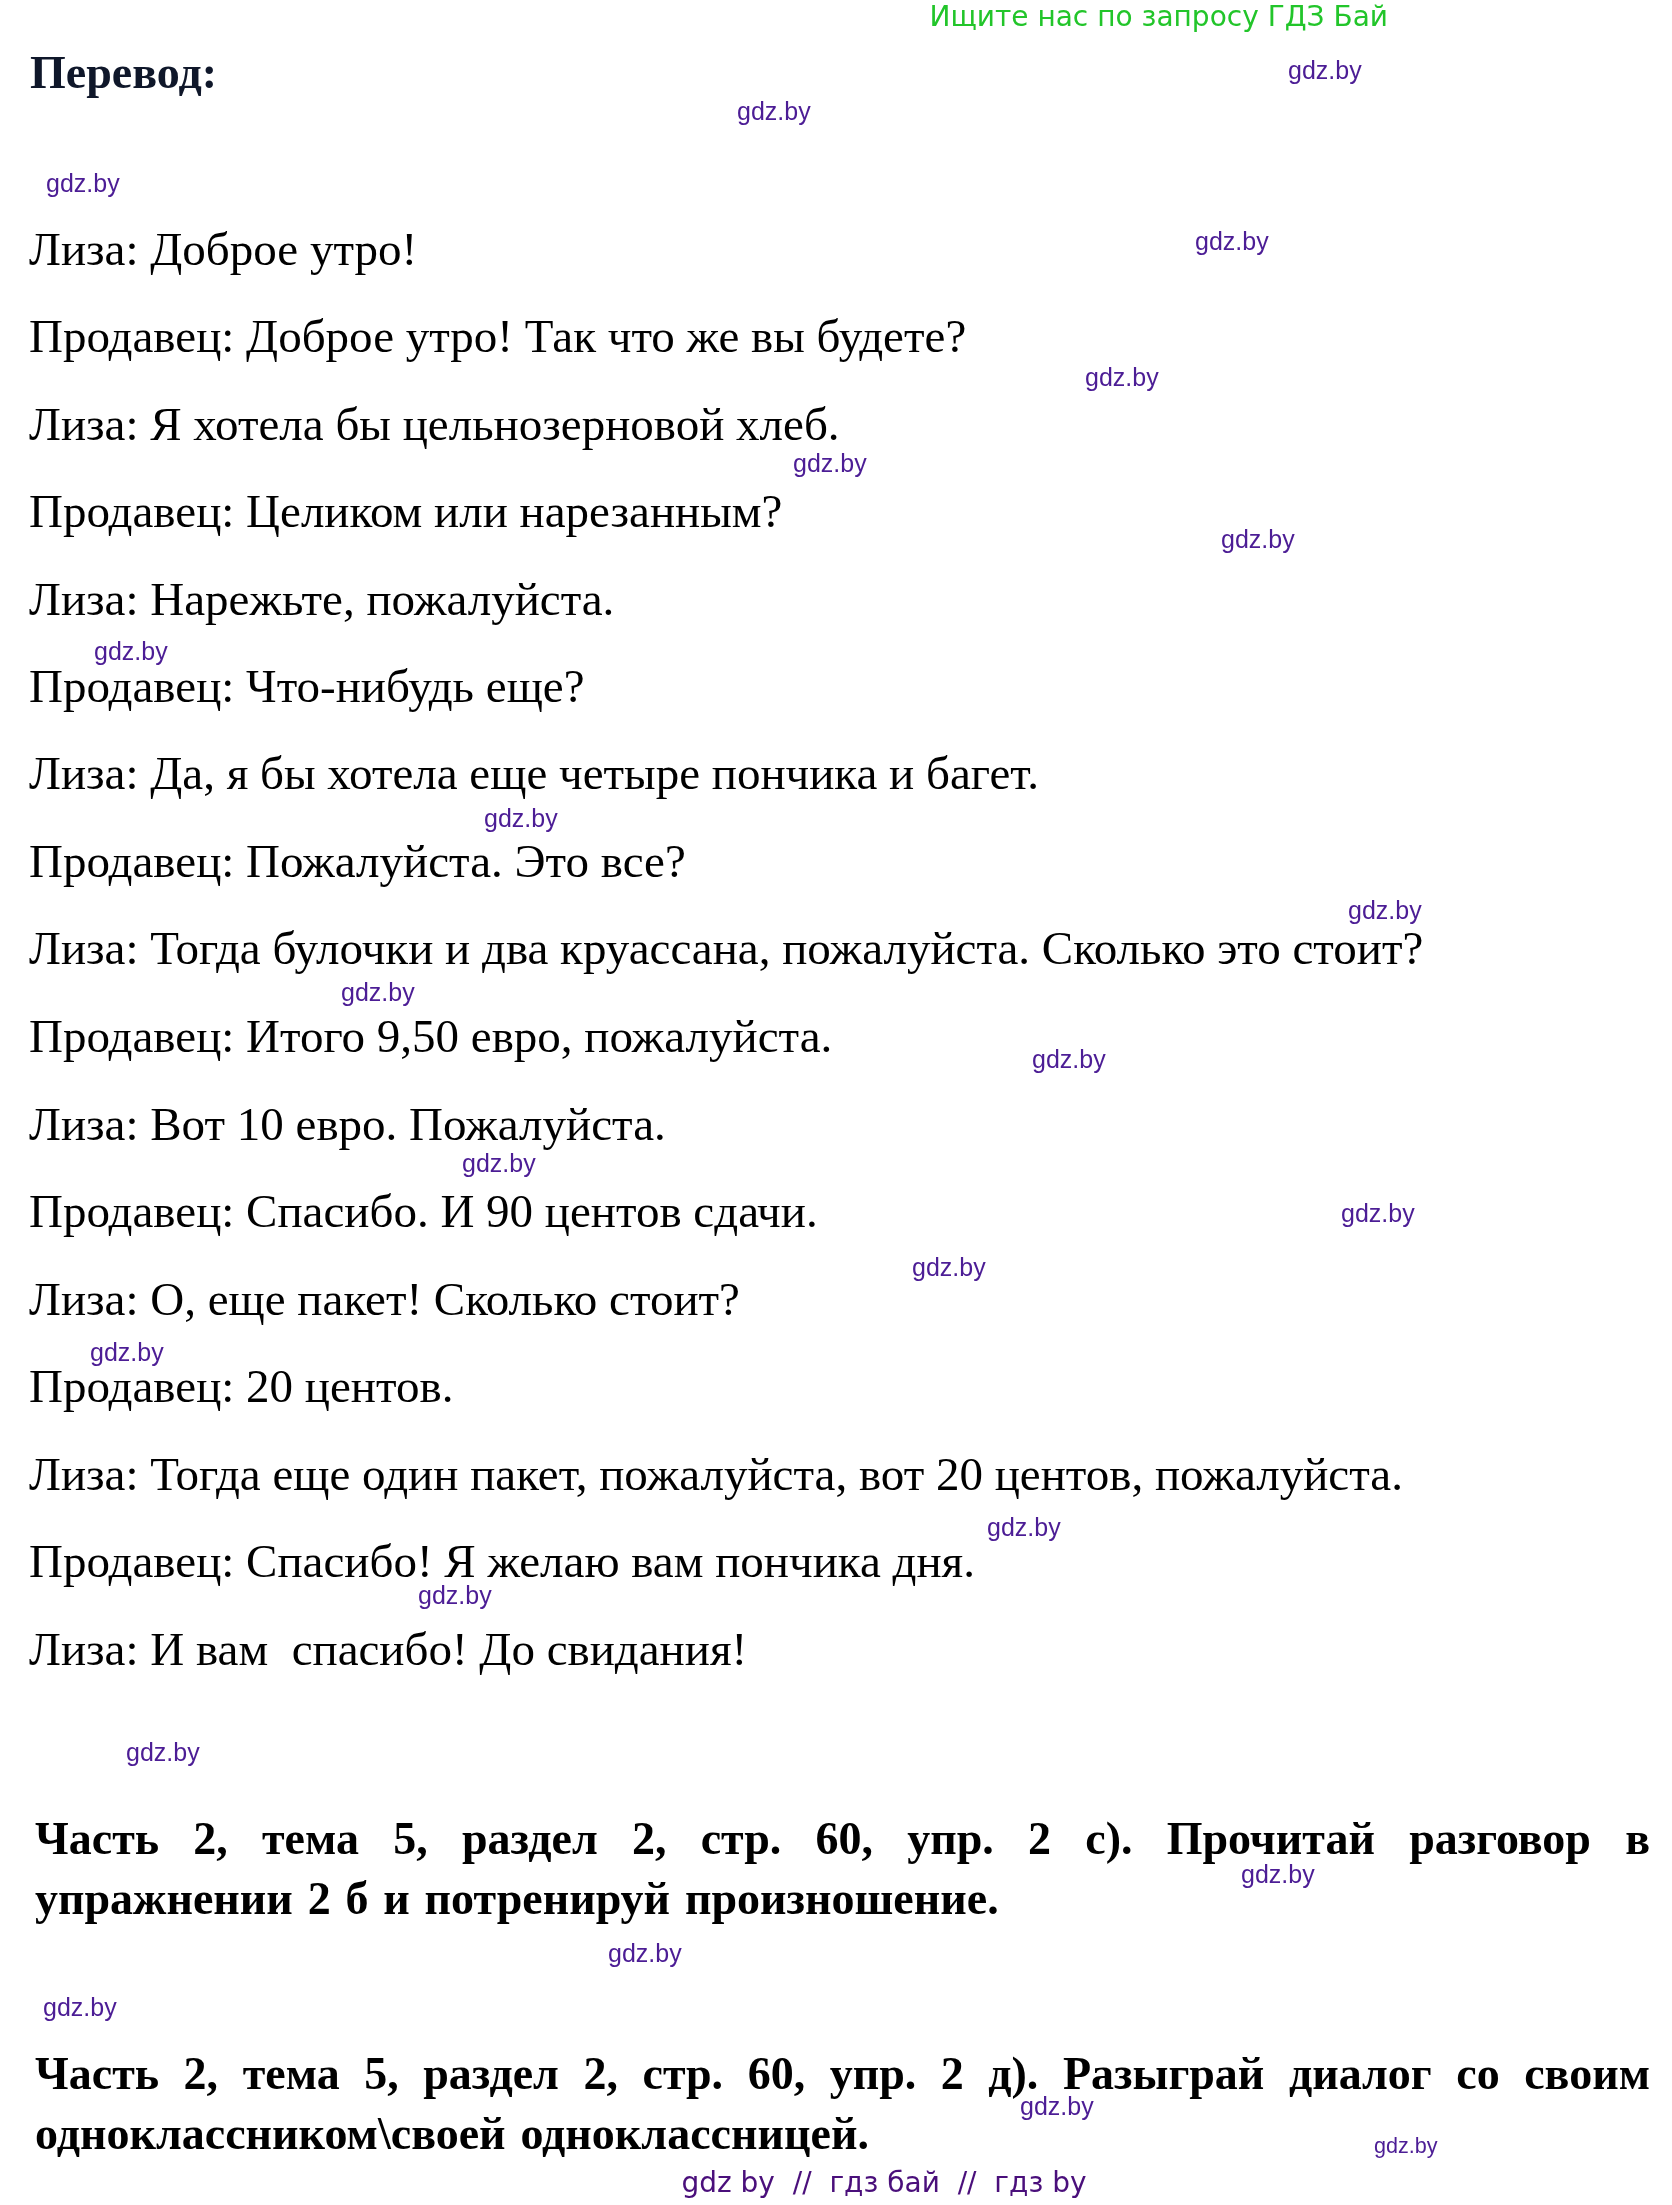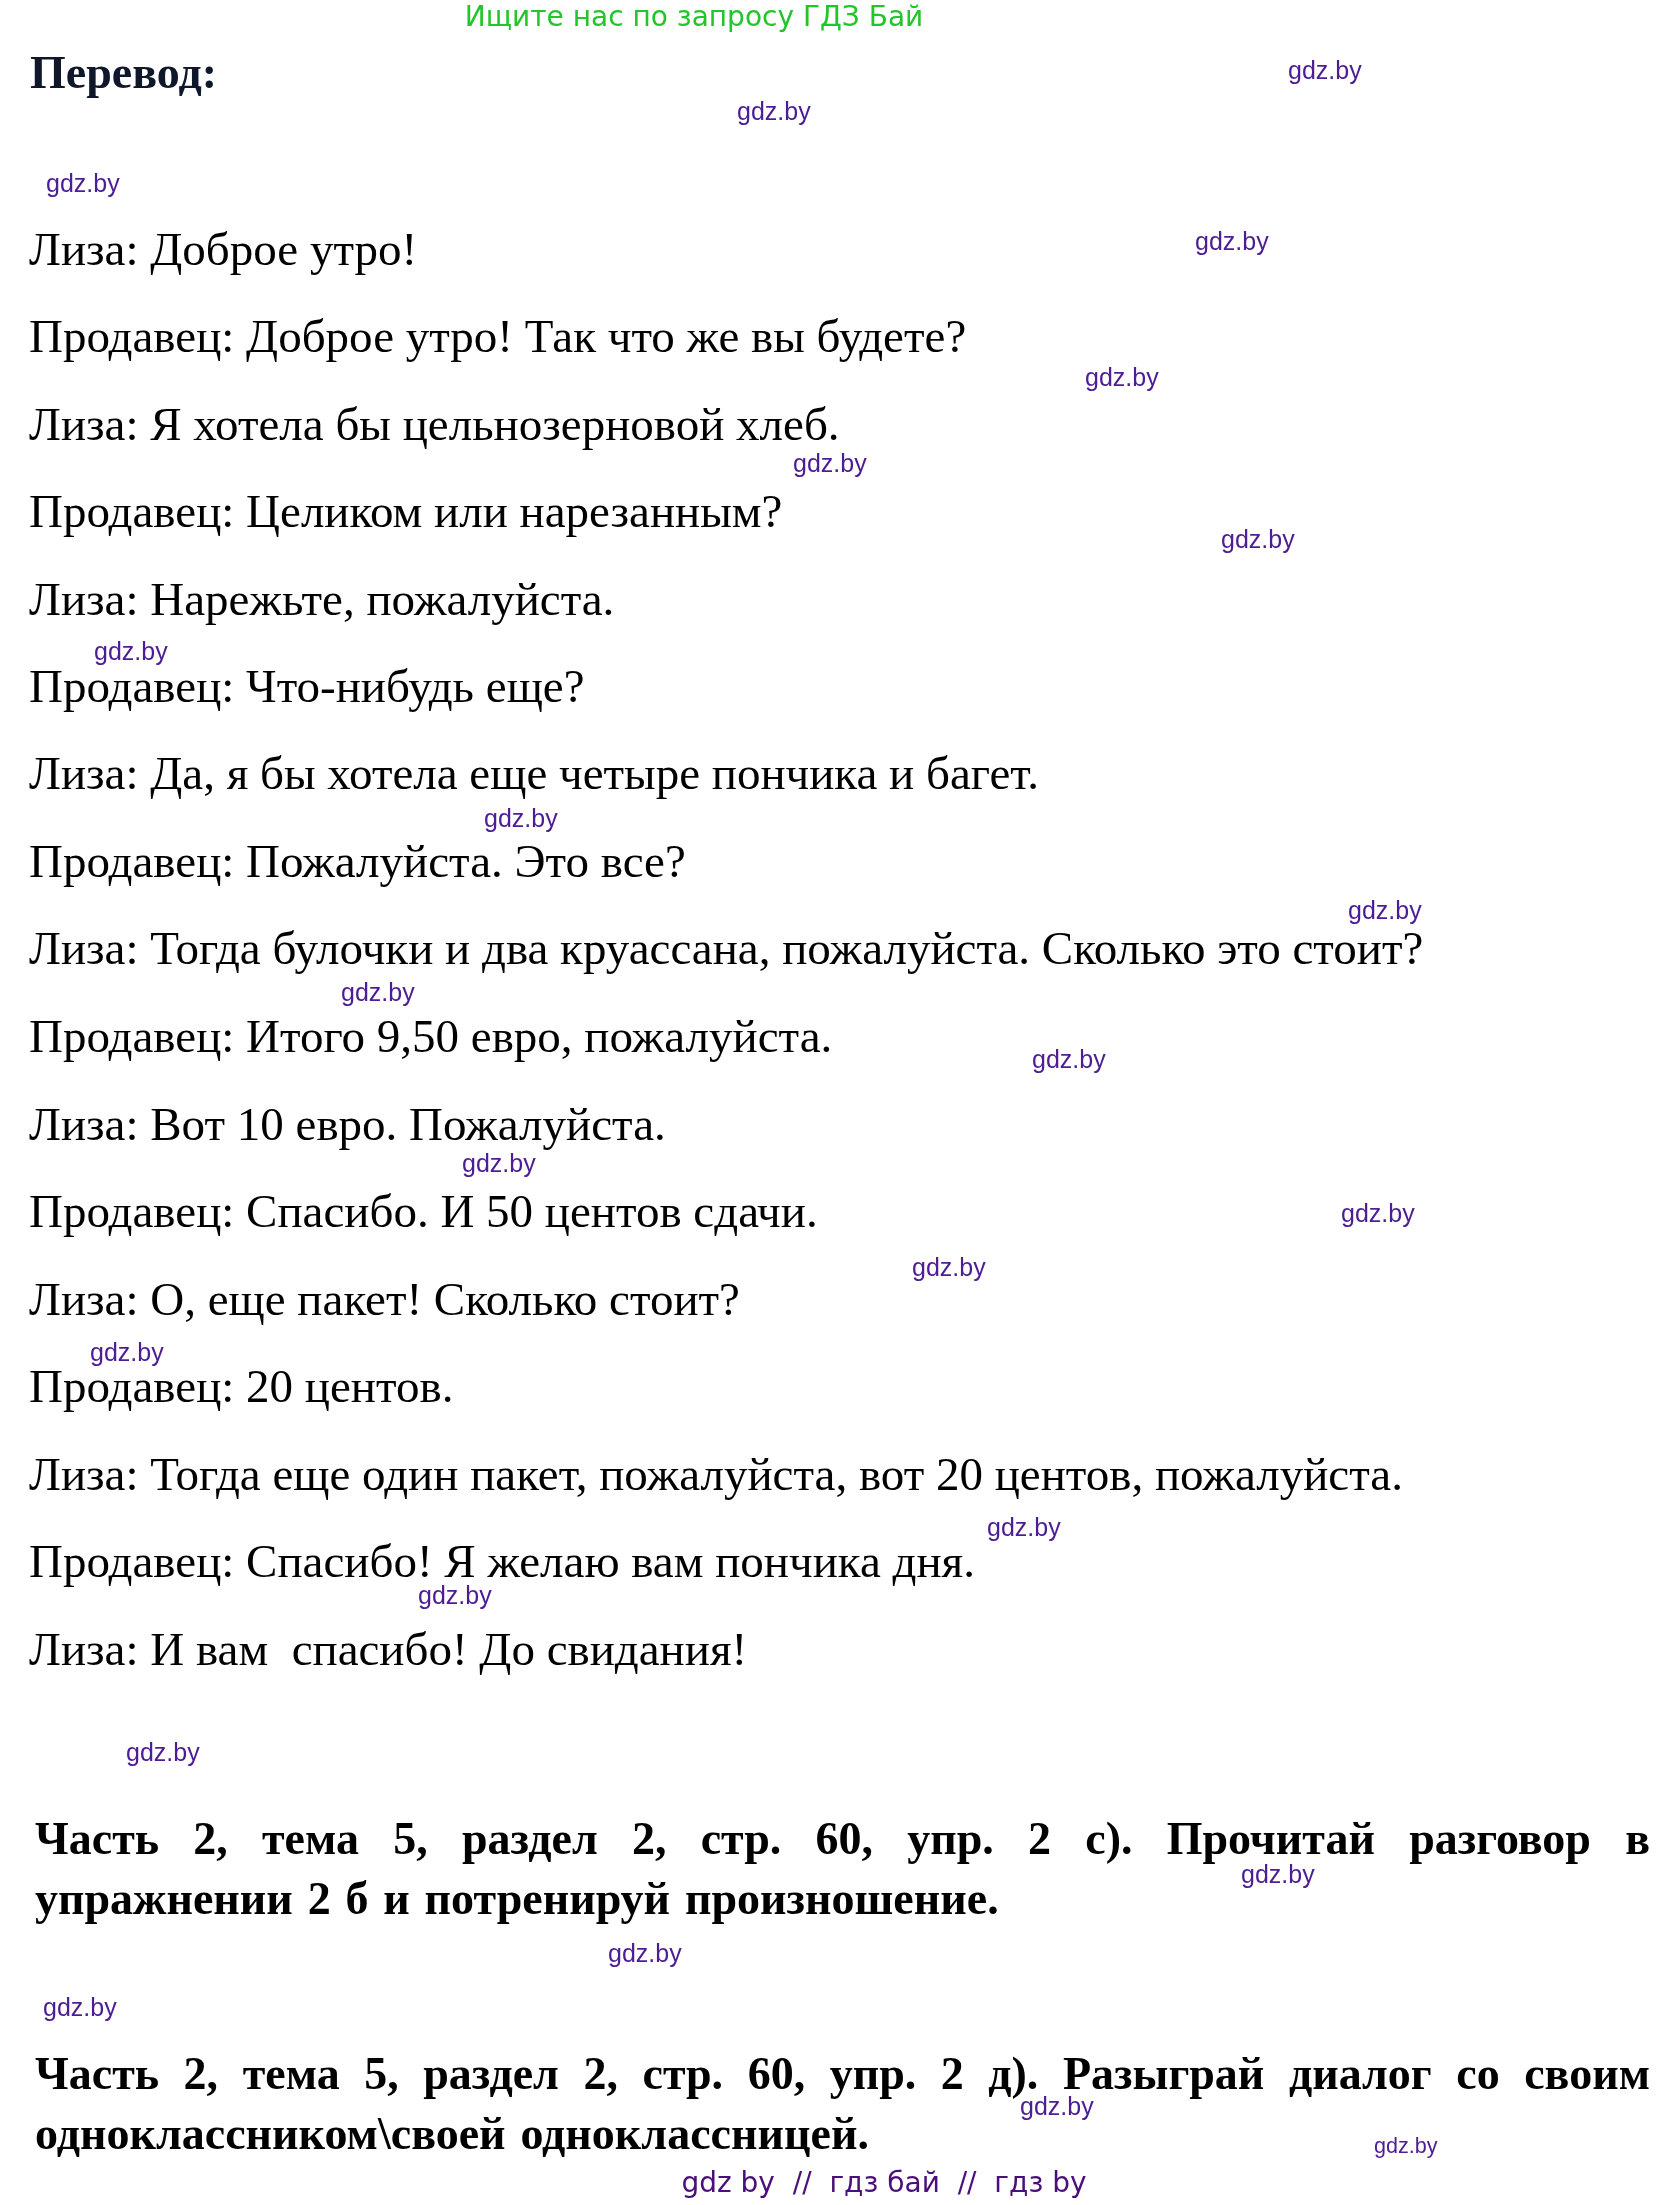--- a/index.html
+++ b/index.html
@@ -11,21 +11,21 @@
       width: 1672px;
       height: 2205px;
       position: relative;
       overflow: hidden;
     }
     .banner {
       position: absolute;
       left: 0;
       top: 0;
       width: 1388px;
-      text-align: center;
+      text-align: right;
       font-family: "DejaVu Sans", sans-serif;
       font-size: 28px;
       line-height: 33px;
       color: #22c52a;
     }
     .heading-title {
       position: absolute;
       left: 30px;
       top: 46px;
       font-family: "Liberation Serif", serif;
@@ -92,21 +92,21 @@
   <div class="dialog-line" style="top:310px">Продавец: Доброе утро! Так что же вы будете?</div>
   <div class="dialog-line" style="top:398px">Лиза: Я хотела бы цельнозерновой хлеб.</div>
   <div class="dialog-line" style="top:485px">Продавец: Целиком или нарезанным?</div>
   <div class="dialog-line" style="top:573px">Лиза: Нарежьте, пожалуйста.</div>
   <div class="dialog-line" style="top:660px">Продавец: Что-нибудь еще?</div>
   <div class="dialog-line" style="top:747px">Лиза: Да, я бы хотела еще четыре пончика и багет.</div>
   <div class="dialog-line" style="top:835px">Продавец: Пожалуйста. Это все?</div>
   <div class="dialog-line" style="top:922px">Лиза: Тогда булочки и два круассана, пожалуйста. Сколько это стоит?</div>
   <div class="dialog-line" style="top:1010px">Продавец: Итого 9,50 евро, пожалуйста.</div>
   <div class="dialog-line" style="top:1098px">Лиза: Вот 10 евро. Пожалуйста.</div>
-  <div class="dialog-line" style="top:1185px">Продавец: Спасибо. И 50 центов сдачи.</div>
+  <div class="dialog-line" style="top:1185px">Продавец: Спасибо. И 90 центов сдачи.</div>
   <div class="dialog-line" style="top:1273px">Лиза: О, еще пакет! Сколько стоит?</div>
   <div class="dialog-line" style="top:1360px">Продавец: 20 центов.</div>
   <div class="dialog-line" style="top:1448px">Лиза: Тогда еще один пакет, пожалуйста, вот 20 центов, пожалуйста.</div>
   <div class="dialog-line" style="top:1535px">Продавец: Спасибо! Я желаю вам пончика дня.</div>
   <div class="dialog-line" style="top:1623px">Лиза: И вам  спасибо! До свидания!</div>
 </div>
 
 <p class="task" style="top:1803px">Часть 2, тема 5, раздел 2, стр. 60, упр. 2 с). Прочитай разговор в упражнении 2 б и потренируй произношение.</p>
 <p class="task" style="top:2038px">Часть 2, тема 5, раздел 2, стр. 60, упр. 2 д). Разыграй диалог со своим одноклассником\своей одноклассницей.</p>
 

